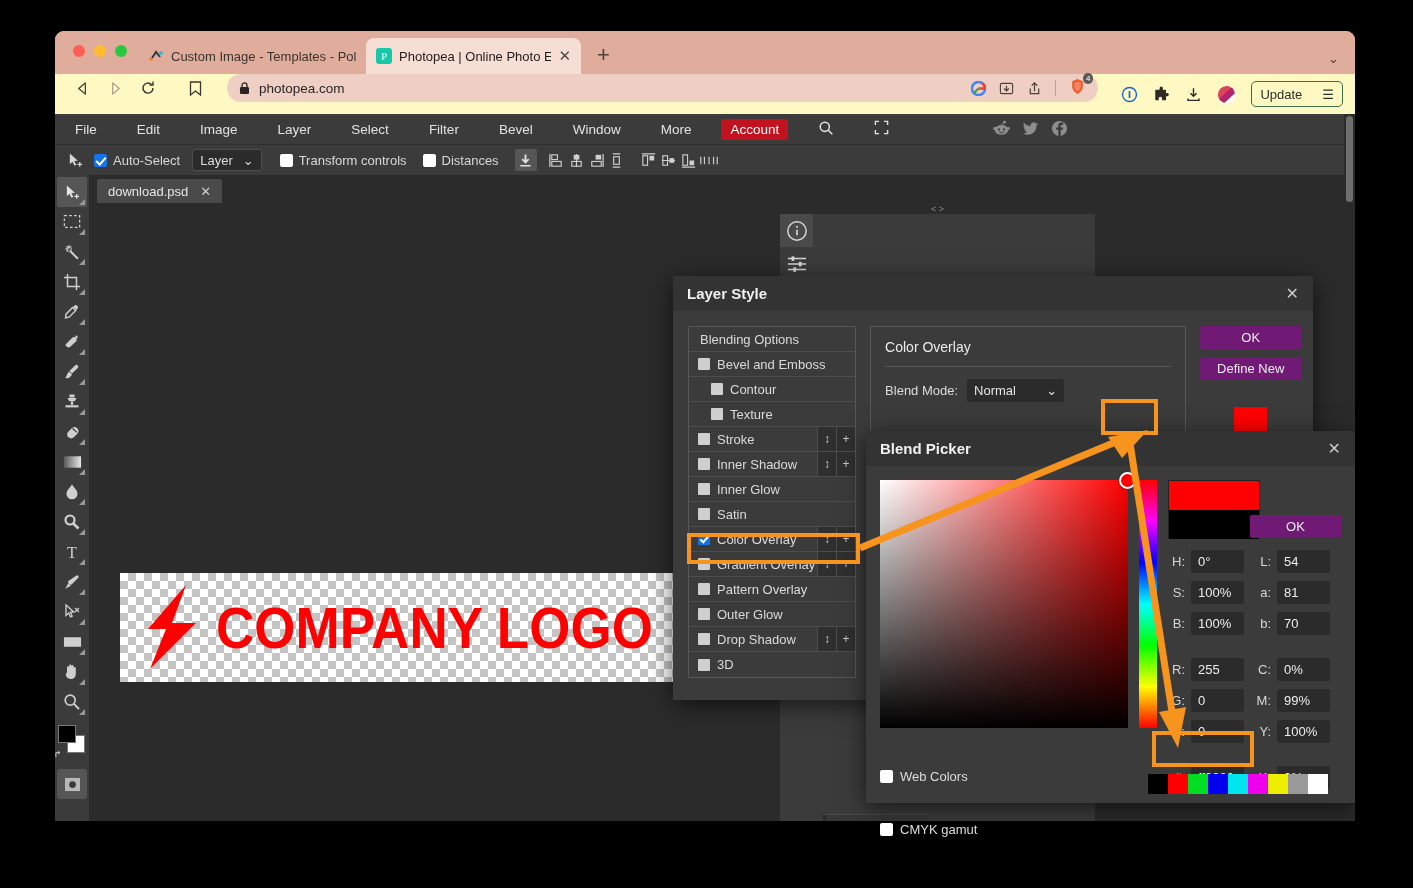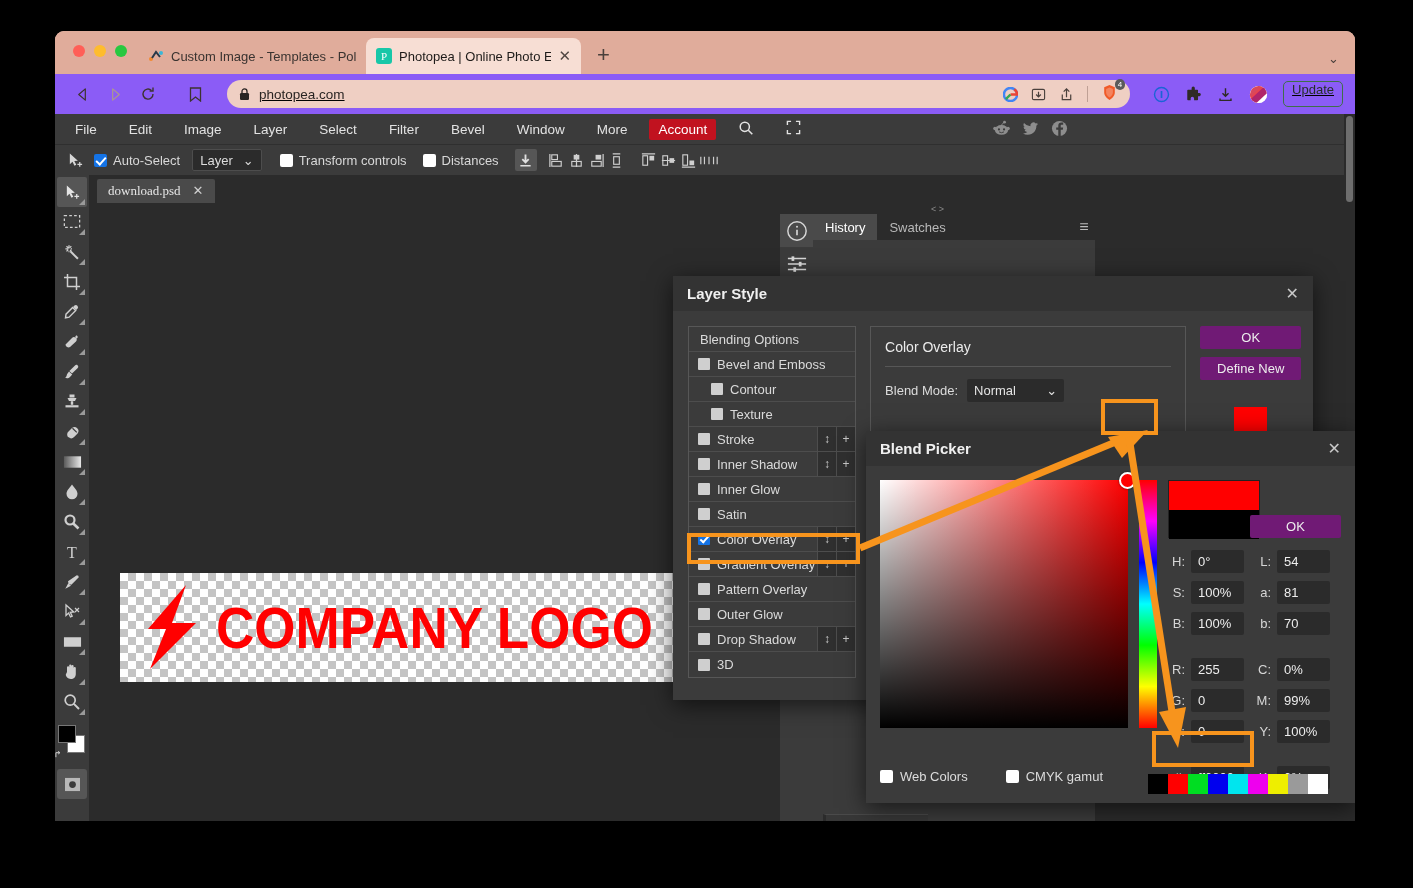--- a/index.html
+++ b/index.html
@@ -38,22 +38,22 @@
   }
   .tab.bg { width: 228px; margin-left: 83px; }
   .tab.active { background: #f7ded4; width: 215px; color: #1e1b19; }
   .tab-title { overflow: hidden; text-overflow: clip; }
   .tab-close { margin-left: auto; font-size: 15px; color: #514743; cursor: pointer; }
   .favicon { width: 16px; height: 16px; flex: 0 0 16px; display: block; }
   .newtab { font-size: 22px; color: #4a403c; margin-left: 16px; padding-bottom: 6px; cursor: pointer; }
   .tabstrip-right { margin-left: auto; padding: 0 16px 8px 0; font-size: 13px; color: #4a403c; }
 
   .navbar {
-    height: 40px; background: #8b5cf6; display: flex; align-items: center;
-    padding: 0 12px; gap: 3px; text-decoration: underline;
+    height: 40px; background: #fef9c3; display: flex; 
+    padding: 0 12px; gap: 3px;
   }
   .navbtn {
     width: 30px; height: 28px; display: flex; align-items: center; justify-content: center;
     color: #3d3330; cursor: pointer;
   }
   .navbtn.dim { color: #ab9890; }
   .bookmark-ic { margin-left: 14px; margin-right: 8px; }
   .urlbar {
     flex: 1; height: 28px; background: #efcfc3; border-radius: 14px;
     display: flex; align-items: center; padding: 0 12px; gap: 9px;
@@ -62,31 +62,31 @@
   .url-right { display: flex; align-items: center; gap: 13px; margin-left: auto; }
   .brave-badge { position: relative; }
   .brave-count {
     position: absolute; top: -5px; right: -7px; background: #5a5a5a; color: #fff;
     font-size: 8px; border-radius: 7px; padding: 0 3px; line-height: 11px;
   }
   .tb-icons { display: flex; align-items: center; gap: 15px; padding-left: 14px; }
   .update-btn {
     border: 1px solid #3f6f4a; border-radius: 5px; height: 26px;
     display: flex; align-items: center; gap: 20px; padding: 0 8px;
-    font-size: 13px; color: #26302a; cursor: pointer; flex-direction: column;
+    font-size: 13px; color: #26302a; cursor: pointer;
   }
 
   
   .app {
     position: absolute; left: 0; top: 83px; right: 0; bottom: 0;
     background: #2b2b2b; color: #d8d8d8;
   }
   .menubar {
     height: 30px; background: #3b3b3b; display: flex; align-items: center;
-    padding-left: 10px; font-size: 13.5px; gap: 12px;
+    padding-left: 10px; font-size: 13.5px; gap: 20px;
   }
   .menubar .mi { padding: 4px 10px; cursor: pointer; color: #e2e2e2; }
   .menubar .acct { background: #c1121f; color: #fff; padding: 3px 9px; border-radius: 2px; }
   .social { position: absolute; left: 938px; top: 6px; display: flex; gap: 12px; }
 
   .optbar {
     height: 31px; background: #3b3b3b; border-top: 1px solid #2f2f2f;
     display: flex; align-items: center; padding-left: 8px; font-size: 13px; gap: 0;
   }
   .chk { display: inline-flex; align-items: center; gap: 6px; cursor: pointer; }
@@ -101,21 +101,21 @@
     height: 22px; display: inline-flex; align-items: center; gap: 10px;
     padding: 0 7px; font-size: 13px; color: #ddd; cursor: pointer;
   }
   .align-ic { width: 20px; height: 20px; display: inline-flex; align-items: center; justify-content: center; cursor: pointer; }
 
   .docbar {
     height: 28px; background: #2b2b2b; display: flex; align-items: flex-end; padding-left: 42px;
   }
   .doctab {
     background: #4a4a4a; height: 24px; display: flex; align-items: center; gap: 12px;
-    padding: 0 11px; font-size: 13px; color: #e6e6e6; border-radius: 2px 2px 0 0; font-family: Liberation Serif, serif;
+    padding: 0 11px; font-size: 13px; color: #e6e6e6; border-radius: 2px 2px 0 0;
   }
   .doctab .x { cursor: pointer; color: #cfcfcf; }
 
   .toolcol {
     position: absolute; left: 0; top: 61px; width: 34px; bottom: 0;
     background: #3b3b3b; display: flex; flex-direction: column; align-items: center;
     padding-top: 2px;
   }
   .tool {
     width: 30px; height: 30px; display: flex; align-items: center; justify-content: center;
@@ -244,21 +244,21 @@
   .prev-old { height: 29px; background: #000000; }
   .fields { margin-top: 12px; display: flex; gap: 10px; }
   .fcol { display: flex; flex-direction: column; gap: 8px; }
   .frow2 { display: flex; align-items: center; gap: 6px; font-size: 13px; color: #d6d6d6; }
   .flabel { width: 17px; text-align: right; }
   .finput {
     background: #2b2b2b; height: 23px; width: 53px; display: flex; align-items: center;
     padding-left: 7px; font-size: 13px; color: #ededed; border-radius: 2px; cursor: text;
   }
   .cp-ok { position: absolute; right: 14px; top: 49px; width: 91px; }
-  .cp-bottom { position: absolute; left: 14px; top: 303px; display: flex; gap: 38px; font-size: 13px; color: #dcdcdc; }
+  .cp-bottom { position: absolute; left: 14px; top: 303px; display: flex; gap: 38px; font-size: 13px; color: #dcdcdc; flex-direction: column; }
   .cbox2 { width: 13px; height: 13px; background: #fff; border-radius: 2px; display: inline-block; margin-right: 7px; vertical-align: -2px; }
   .swatches { position: absolute; left: 1148px; top: 774px; display: flex; }
   .swatches span { width: 20px; height: 20px; display: block; }
 
   
   .anno { position: absolute; border: 4px solid #f7941d; pointer-events: none; }
   .anno-svg { position: absolute; left: 0; top: 0; width: 1413px; height: 888px; pointer-events: none; }
   .vscroll { position: absolute; right: 0; top: 0; width: 11px; bottom: 0; background: #2b2b2b; }
   .vscroll i { position: absolute; left: 2px; top: 2px; width: 7px; height: 86px; background: #6e6e6e; border-radius: 4px; display: block; }
 </style>
@@ -682,25 +682,20 @@
             </svg>
           </span>
           <span class="sb-ic">
             <svg width="22" height="20" viewBox="0 0 24 22">
               <path d="M2 4h13M2 9h13M2 14h8" stroke="#d6d6d6" stroke-width="1.7"></path>
               <path d="M20 3 L22 5 L15 12 L12.5 12.5 L13 10z" fill="#d6d6d6"></path>
             </svg>
           </span>
         </div>
         <div style="position:absolute; left:33px; top:11px; right:0; bottom:0;">
-          <div class="ptabs">
-            <span class="ptab sel">History</span>
-            <span class="ptab">Swatches</span>
-            <span class="ptab-menu">≡</span>
-          </div>
           <div style="position:absolute;left:0;top:50px;right:0;height:40px;background:#3b3b3b"></div>
         </div>
       </div>
 
       <div class="rpanel" style="left:768px; top:700px; width:105px; height:105px; background:#373737; border-left:3px solid #2b2b2b; border-top:1px solid #4a4a4a;">
         
         
       </div>
 
       <div class="vscroll">

